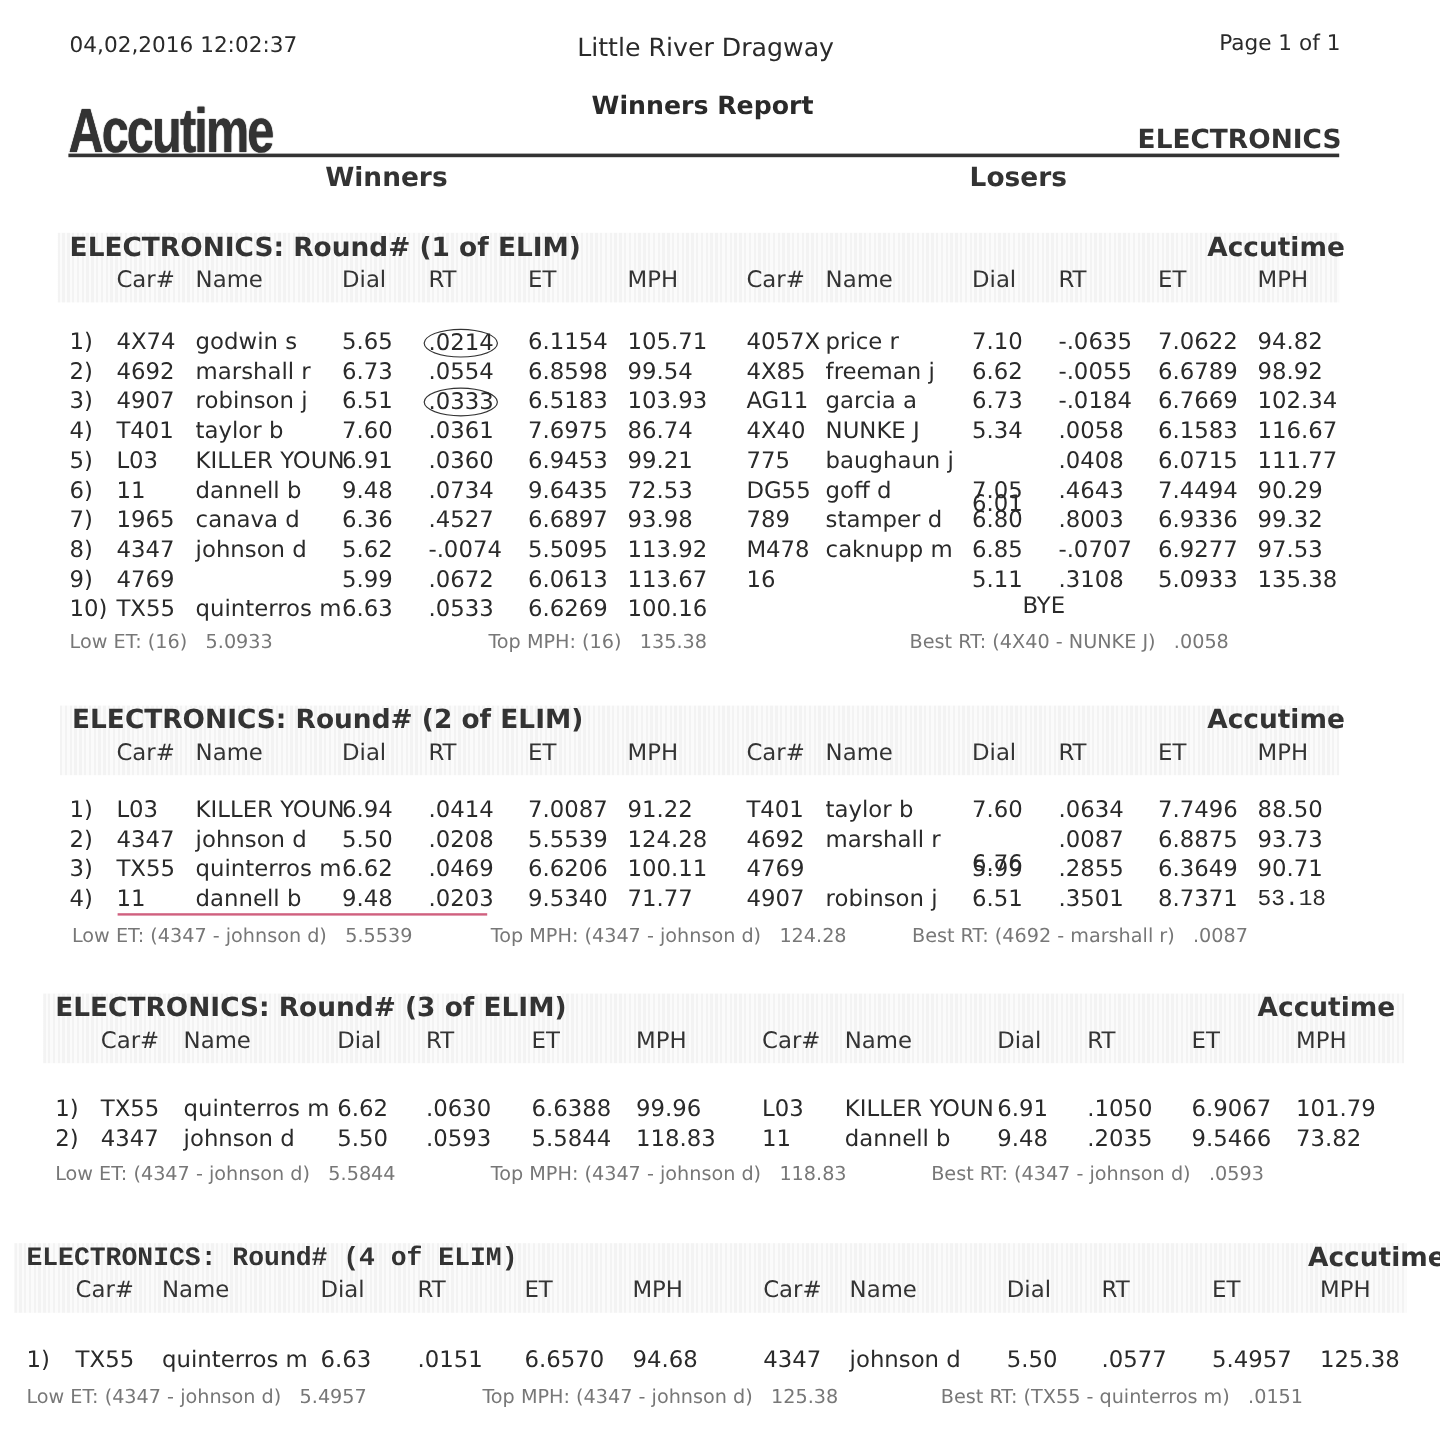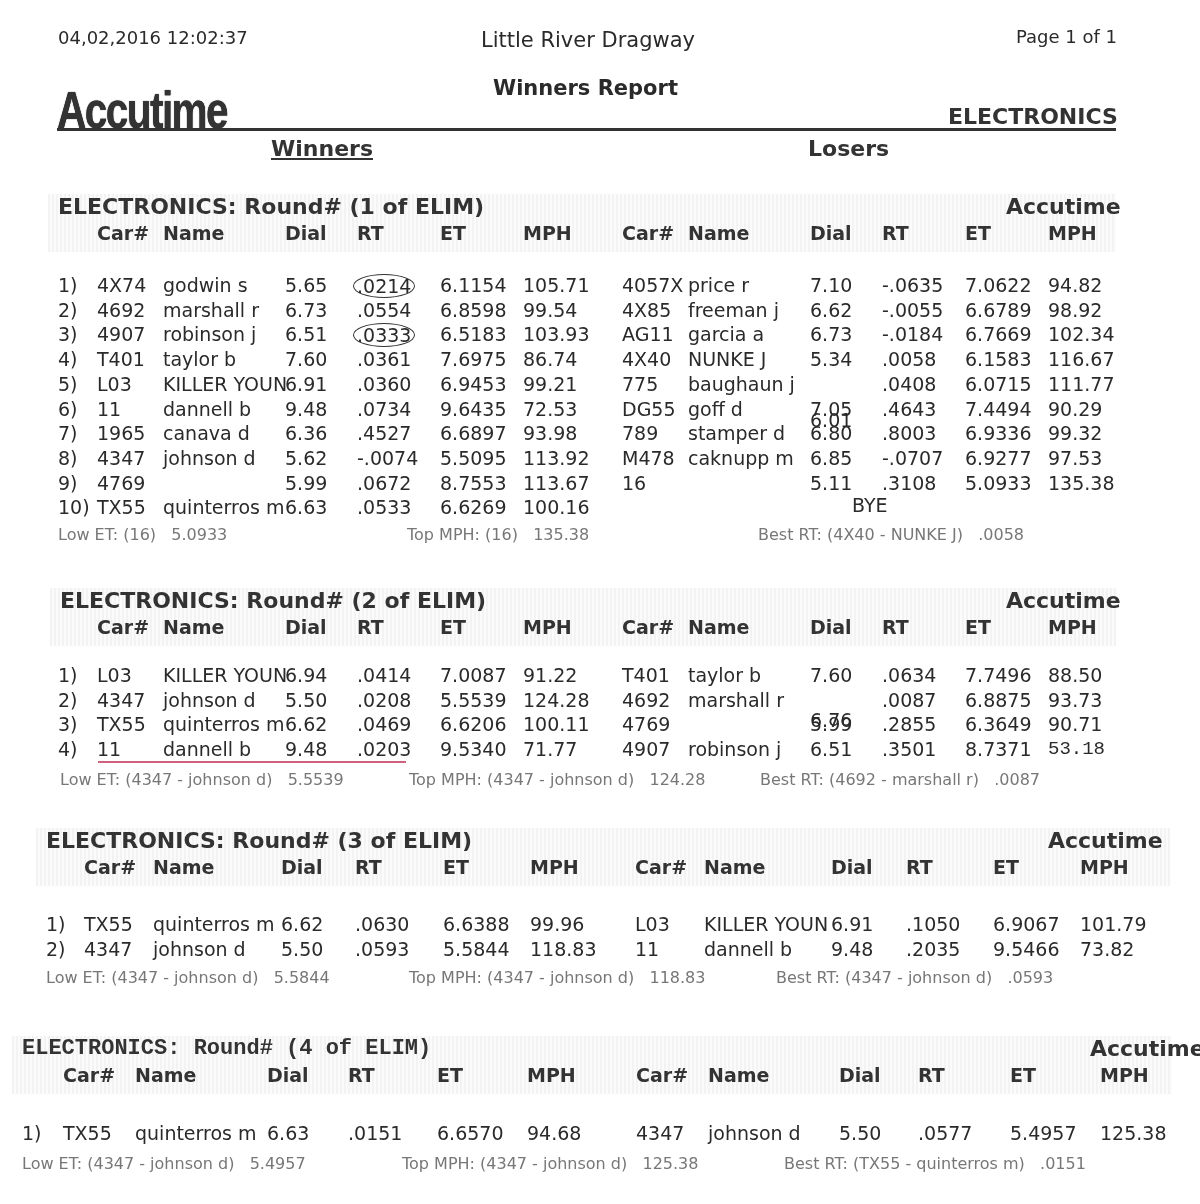--- a/index.html
+++ b/index.html
@@ -5,28 +5,28 @@
   html, body { margin: 0; padding: 0; background: #ffffff; }
   body { width: 1200px; height: 1204px; position: relative; overflow: hidden; font-family: "DejaVu Sans", sans-serif; color: #2a2a2a; }
   .abs { position: absolute; white-space: nowrap; }
   .hdr-date { left: 58px; top: 27px; font-size: 18px; }
   .hdr-track { left: 481px; top: 28px; font-size: 21px; }
   .hdr-page { left: 1016px; top: 26px; font-size: 18px; }
   .hdr-report { left: 493px; top: 76px; font-size: 21px; font-weight: bold; }
   .logo { left: 57px; top: 80px; font-family: "Liberation Sans", sans-serif; font-weight: bold; font-size: 52px; letter-spacing: -2px; transform: scaleX(0.78); transform-origin: left top; color: #333; text-shadow: 0 0 1px #000; }
   .hdr-class { left: 948px; top: 104px; font-size: 22px; font-weight: bold; color: #333; }
   .hdr-rule { left: 57px; top: 128px; width: 1059px; height: 3px; background: #333; }
-  .hdr-winners { left: 271px; top: 136px; font-size: 22px; font-weight: bold; color: #333; text-decoration: underline; }
+  .hdr-winners { left: 271px; top: 136px; font-size: 22px; font-weight: bold; color: #333; }
   .hdr-losers { left: 808px; top: 136px; font-size: 22px; font-weight: bold; color: #333; }
 
   .round { position: absolute; }
   .round .band { position: absolute; left: 0; right: 0; top: 0; height: 58px; background: repeating-linear-gradient(90deg, #f3f3f3 0 2px, #fbfbfb 2px 4px); }
   .round .title { position: absolute; left: 0; top: 0; font-size: 22px; font-weight: bold; color: #333; white-space: nowrap; }
   .round .brand { position: absolute; top: 0; font-size: 22px; font-weight: bold; color: #333; white-space: nowrap; }
-  .round .col-h { position: absolute; top: 28px; font-size: 19px; font-weight: bold; color: #333; white-space: nowrap; }
+  .round .col-h { position: absolute; top: 28px; font-size: 19px; font-weight: normal; color: #333; white-space: nowrap; }
   .round .cell { position: absolute; font-size: 19px; white-space: nowrap; color: #2a2a2a; }
   .round .stat { position: absolute; font-size: 16px; color: #777; white-space: nowrap; }
   .circle { border: 1.5px solid #333; border-radius: 50%; padding: 0 3px; margin-left: -4px; }
   .pink-line { position: absolute; height: 2px; background: #d0607f; }
 </style>
 </head>
 <body>
 
 <div class="abs hdr-date">04,02,2016 12:02:37</div>
 <div class="abs hdr-track">Little River Dragway</div>
@@ -157,21 +157,21 @@
       <div class="cell" style="left: 688px; top: 446.9px;">caknupp m</div>
       <div class="cell" style="left: 810px; top: 446.9px;">6.85</div>
       <div class="cell" style="left: 882px; top: 446.9px;">-.0707</div>
       <div class="cell" style="left: 965px; top: 446.9px;">6.9277</div>
       <div class="cell" style="left: 1048px; top: 446.9px;">97.53</div>
       <div class="cell" style="left: 58px; top: 471.6px;">9)</div>
       <div class="cell" style="left: 97px; top: 471.6px;">4769</div>
       <div class="cell" style="left: 163px; top: 471.6px;"></div>
       <div class="cell" style="left: 285px; top: 471.6px;">5.99</div>
       <div class="cell" style="left: 357px; top: 471.6px;">.0672</div>
-      <div class="cell" style="left: 440px; top: 471.6px;">8.7553</div>
+      <div class="cell" style="left: 440px; top: 471.6px;">6.0613</div>
       <div class="cell" style="left: 523px; top: 471.6px;">113.67</div>
       <div class="cell" style="left: 622px; top: 471.6px;">16</div>
       <div class="cell" style="left: 688px; top: 471.6px;"></div>
       <div class="cell" style="left: 810px; top: 471.6px;">5.11</div>
       <div class="cell" style="left: 882px; top: 471.6px;">.3108</div>
       <div class="cell" style="left: 965px; top: 471.6px;">5.0933</div>
       <div class="cell" style="left: 1048px; top: 471.6px;">135.38</div>
       <div class="cell" style="left: 58px; top: 496.3px;">10)</div>
       <div class="cell" style="left: 97px; top: 496.3px;">TX55</div>
       <div class="cell" style="left: 163px; top: 496.3px;">quinterros m</div>

